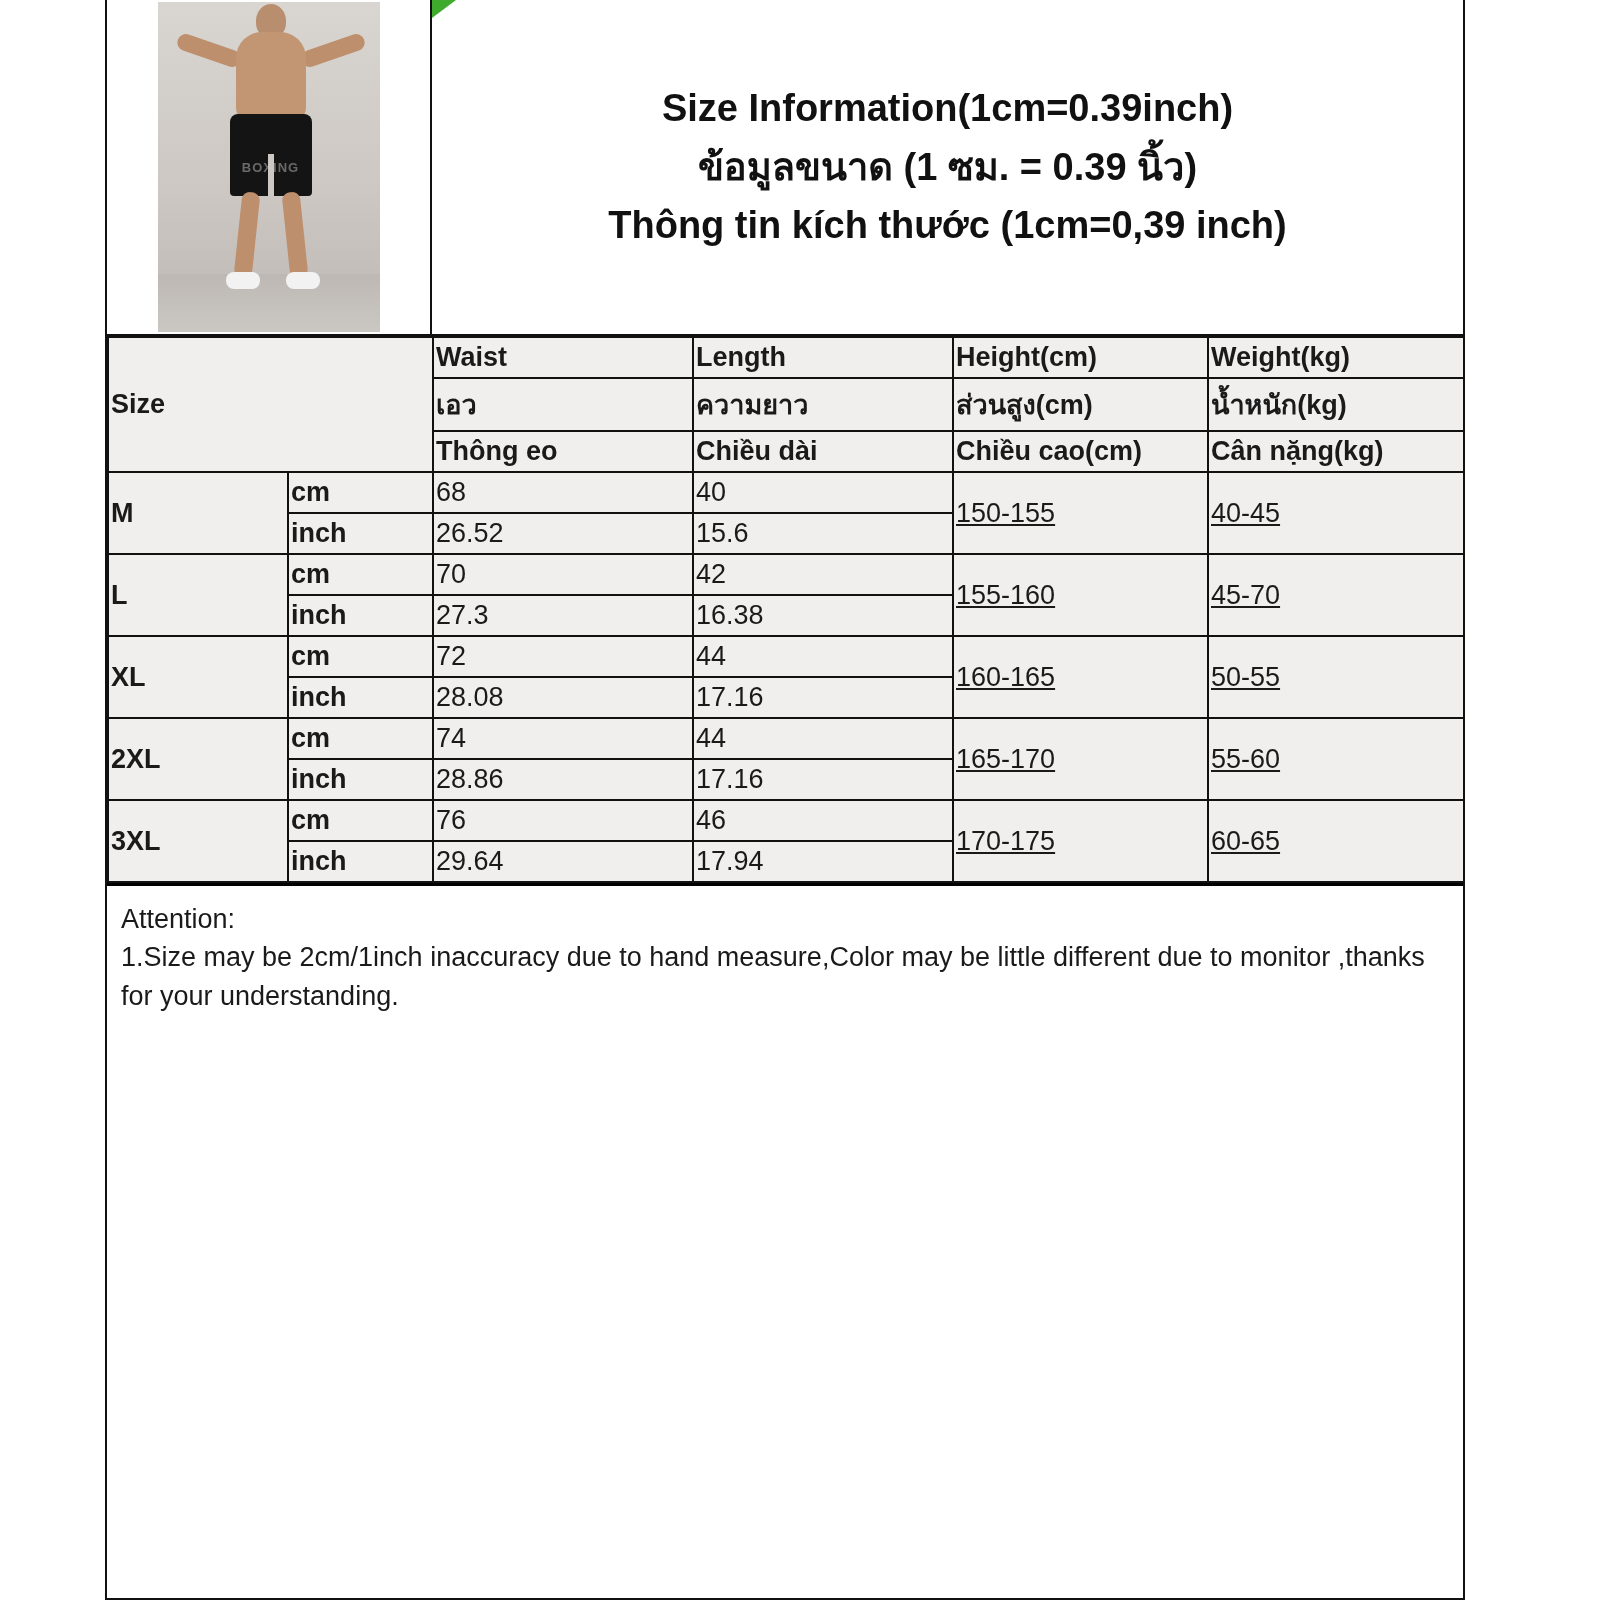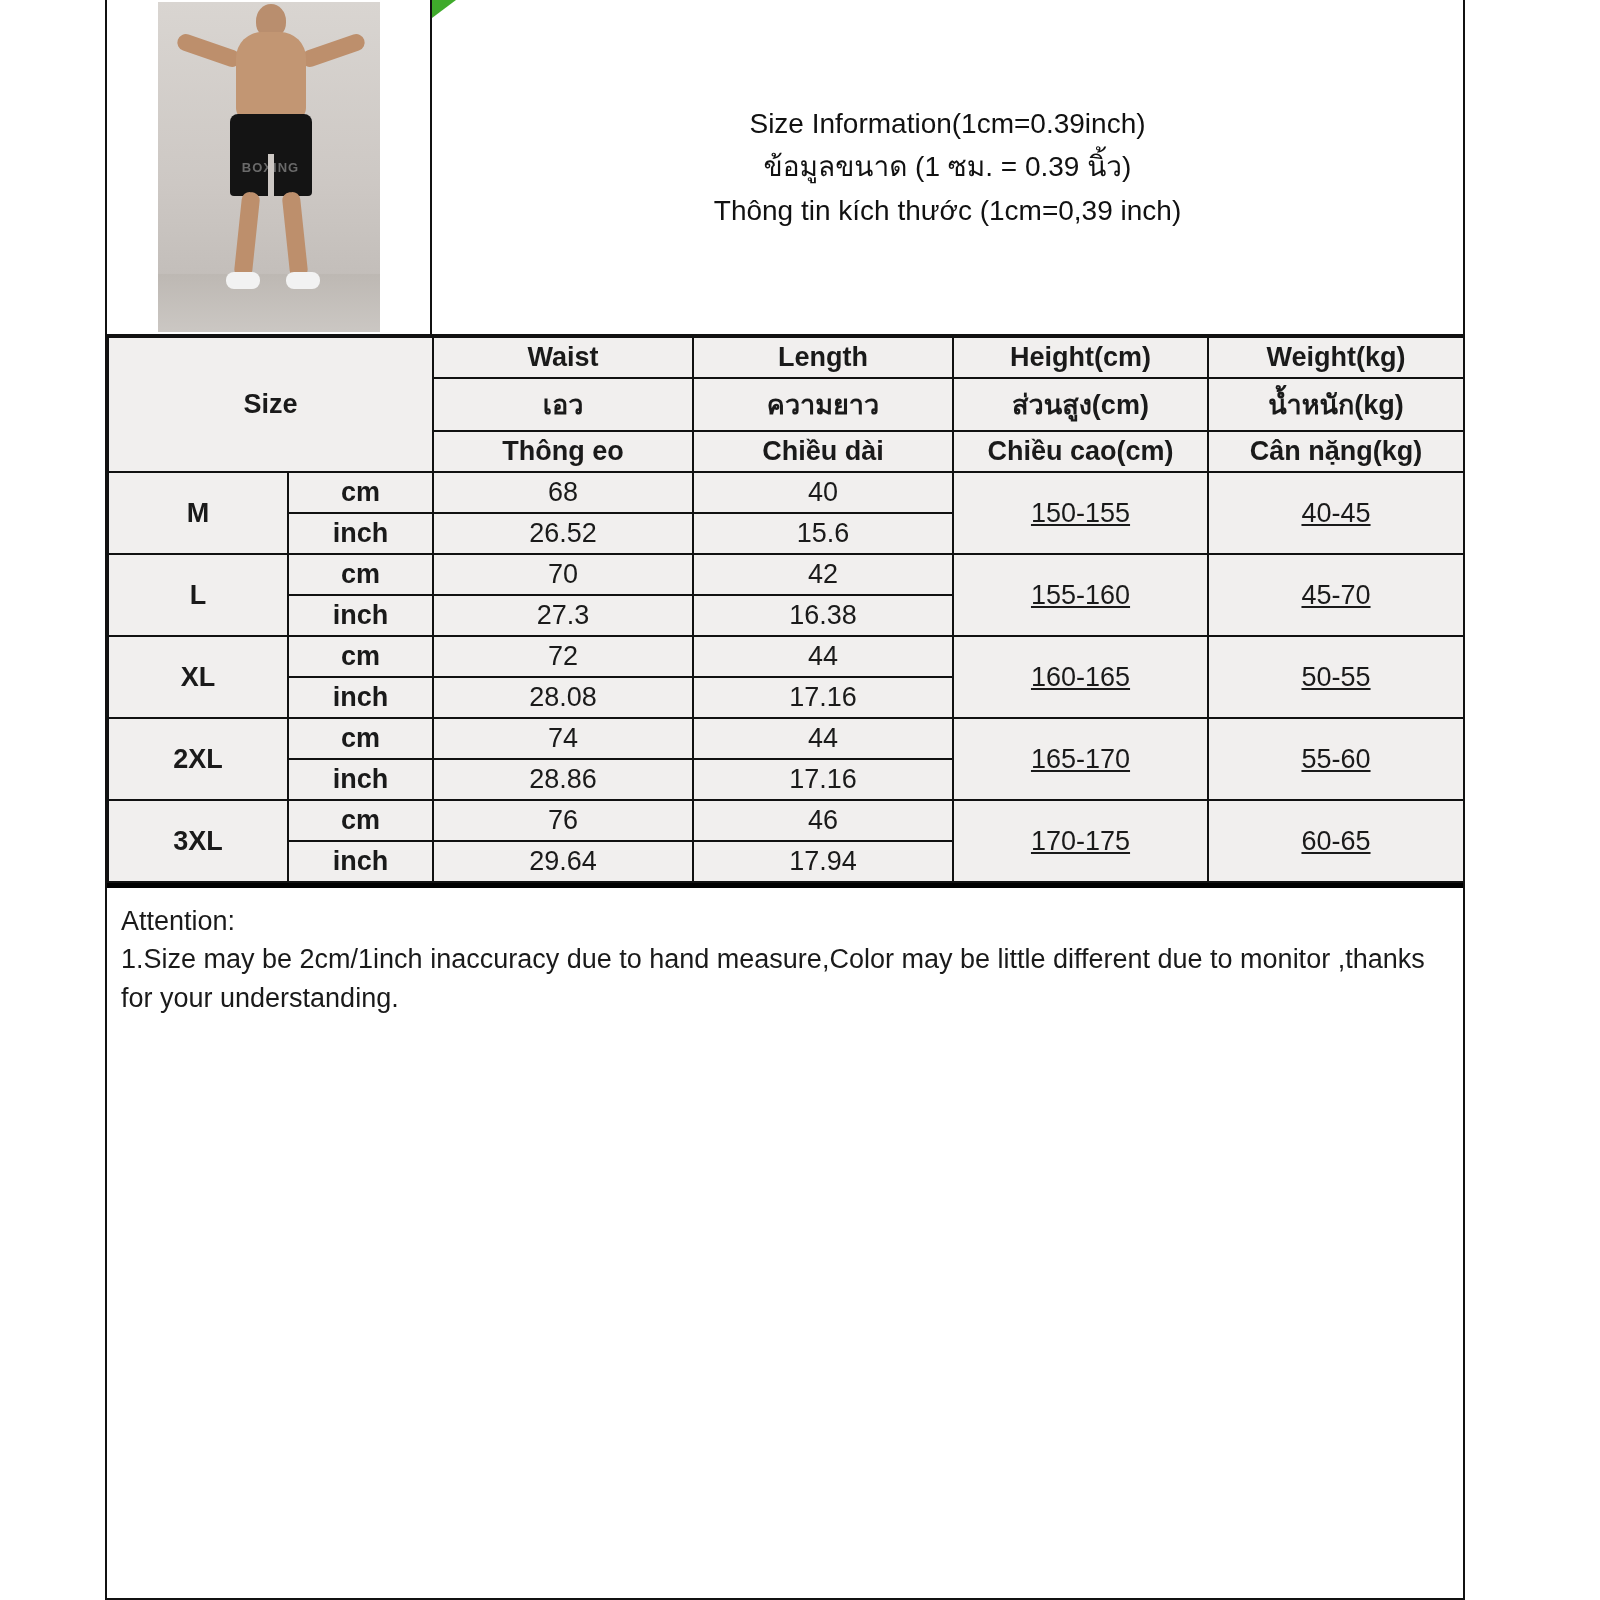--- a/index.html
+++ b/index.html
@@ -155,43 +155,42 @@
     flex: 1;
     display: flex;
     flex-direction: column;
     align-items: center;
     justify-content: center;
     text-align: center;
     padding: 0 20px;
     box-sizing: border-box;
   }
   .title-cell .t {
-    font-size: 28px;
-    font-weight: normal;
+    font-size: 38px;
+    font-weight: bold;
     line-height: 1.55;
     color: #111;
   }
   .green-mark {
     position: absolute;
     left: 325px;
     top: 0;
     width: 24px;
     height: 18px;
     background: #3faa2b;
     clip-path: polygon(0 0, 100% 0, 0 100%);
   }
   
   table.size-table {
     width: 100%;
     border-collapse: collapse;
     table-layout: fixed;
   }
   table.size-table td {
     border: 2px solid #111;
-    text-align: center;
     vertical-align: middle;
     font-size: 27px;
     color: #1a1a1a;
     background: #f1efee;
     padding: 4px 2px;
   }
   td.hdr {
     background: #dcd9d7;
     font-weight: bold;
     font-size: 27px;
@@ -215,21 +214,21 @@
   td.range { background: #f1efee; font-size: 28px; text-decoration: underline; }
   
   col.c-size { width: 180px; }
   col.c-unit { width: 145px; }
   col.c-waist { width: 260px; }
   col.c-length { width: 260px; }
   col.c-height { width: 255px; }
   col.c-weight { width: 256px; }
   
   .attention {
-    border-top: 5px solid #000000;
+    border-top: 3px solid #000000;
     padding: 14px 14px 10px 14px;
     font-size: 27px;
     line-height: 1.42;
     color: #1a1a1a;
     background: #fff;
   }
   .attention p { margin: 0; }
 </style>
 </head>
 <body>

